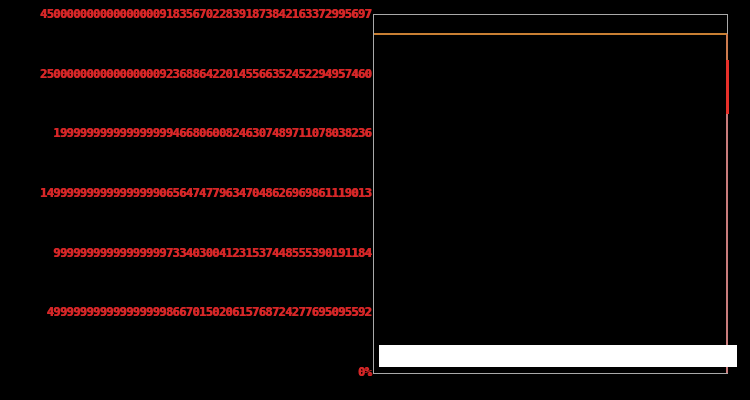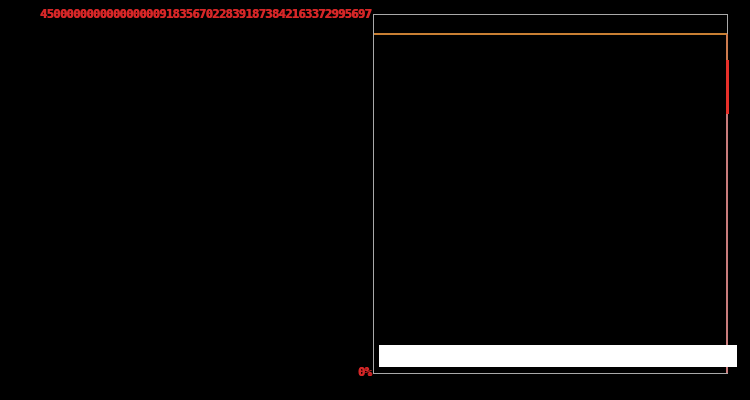--- a/index.html
+++ b/index.html
@@ -94,20 +94,25 @@
     background: #ffffff;
   }
 </style>
 </head>
 <body>
 
 <div class="screen">
 
   <div class="yaxis">
     <span class="tick">45000000000000000091835670228391873842163372995697</span>
+    <span class="tick">25000000000000000092368864220145566352452294957460</span>
+    <span class="tick">199999999999999999466806008246307489711078038236</span>
+    <span class="tick">14999999999999999906564747796347048626969861119013</span>
+    <span class="tick">999999999999999997334030041231537448555390191184</span>
+    <span class="tick">4999999999999999998667015020615768724277695095592</span>
     <span class="tick">0%</span>
   </div>
 
   <div class="plot">
     <div class="hline-orange"></div>
     <div class="edge edge-salmon"></div>
     <div class="edge edge-red"></div>
     <div class="edge edge-pink"></div>
     <div class="white-bar"></div>
   </div>

